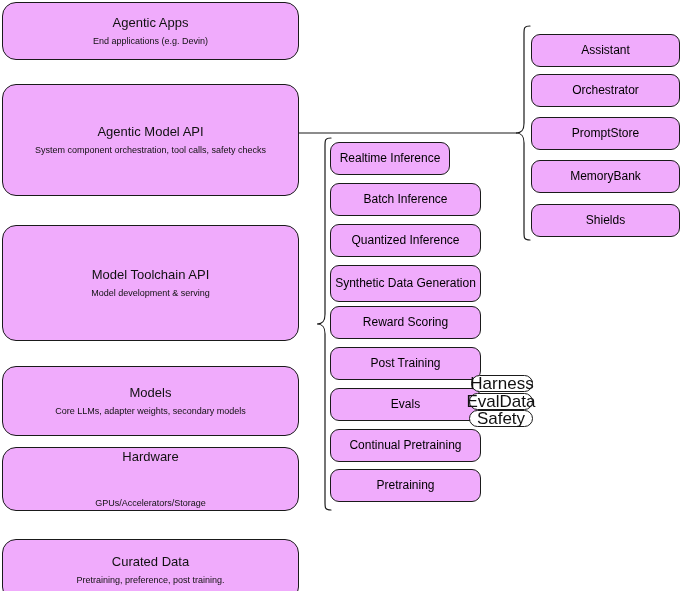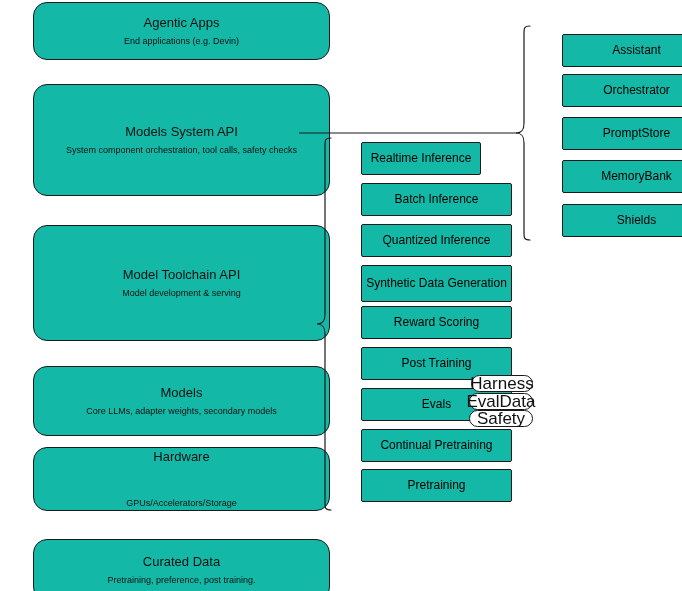--- a/index.html
+++ b/index.html
@@ -19,43 +19,42 @@
     position: absolute;
     left: 0;
     top: 0;
     width: 682px;
     height: 591px;
   }
   .box {
     position: absolute;
     box-sizing: border-box;
     border: 1.2px solid #1a1a1a;
-    background: #14b8a6;
+    background: #f0abfc;
     display: flex;
     flex-direction: column;
     align-items: center;
     justify-content: center;
     text-align: center;
     line-height: 1.25;
-    margin-left: 31px;
   }
   .layer-box {
     border-radius: 14px;
   }
   .layer-title {
     font-size: 13px;
     color: #111111;
   }
   .layer-sub {
     font-size: 9px;
     color: #111111;
     margin-top: 5px;
   }
   .cap-box {
-    border-radius: 2px;
+    border-radius: 9px;
     font-size: 12px;
   }
   .pill {
     position: absolute;
     box-sizing: border-box;
     border: 1.2px solid #1a1a1a;
     background: #ffffff;
     border-radius: 11px;
     display: flex;
     align-items: center;
@@ -74,21 +73,21 @@
 <body>
 
 <div id="canvas">
 
   <div class="box layer-box" style="left:2px; top:2px; width:297px; height:58px;">
     <div class="layer-title">Agentic Apps</div>
     <div class="layer-sub">End applications (e.g. Devin)</div>
   </div>
 
   <div class="box layer-box" style="left:2px; top:84px; width:297px; height:112px;">
-    <div class="layer-title">Models System API</div>
+    <div class="layer-title">Agentic Model API</div>
     <div class="layer-sub">System component orchestration, tool calls, safety checks</div>
   </div>
 
   <div class="box layer-box" style="left:2px; top:225px; width:297px; height:116px;">
     <div class="layer-title">Model Toolchain API</div>
     <div class="layer-sub">Model development &amp; serving</div>
   </div>
 
   <div class="box layer-box" style="left:2px; top:366px; width:297px; height:70px;">
     <div class="layer-title">Models</div>

